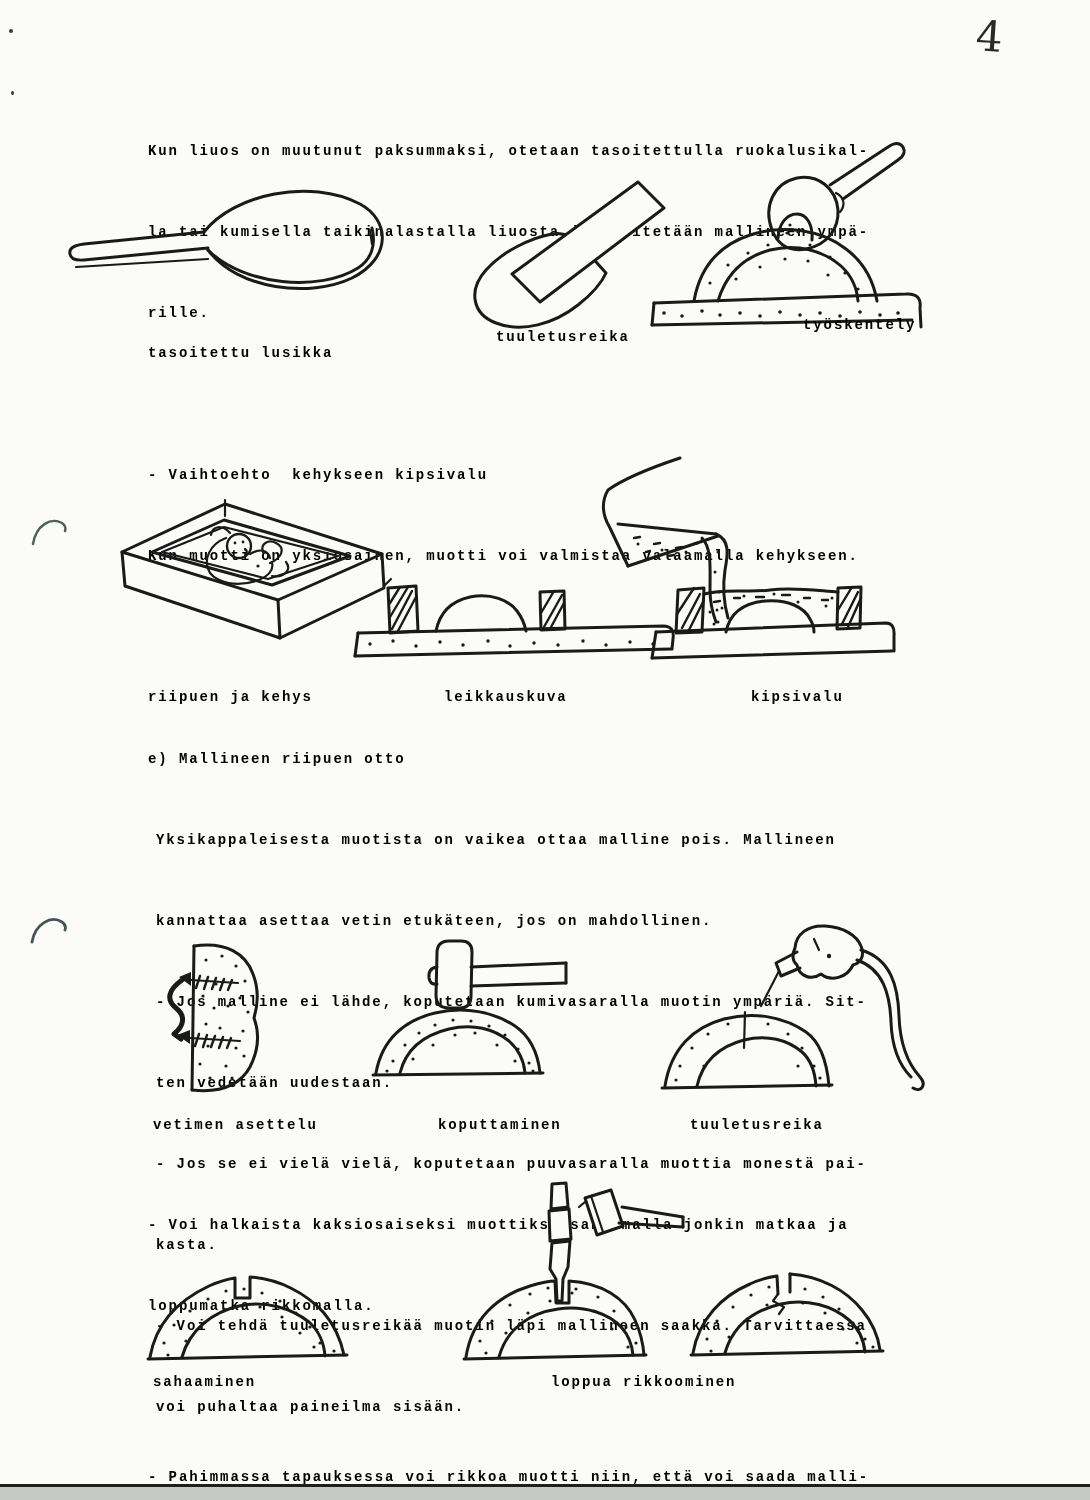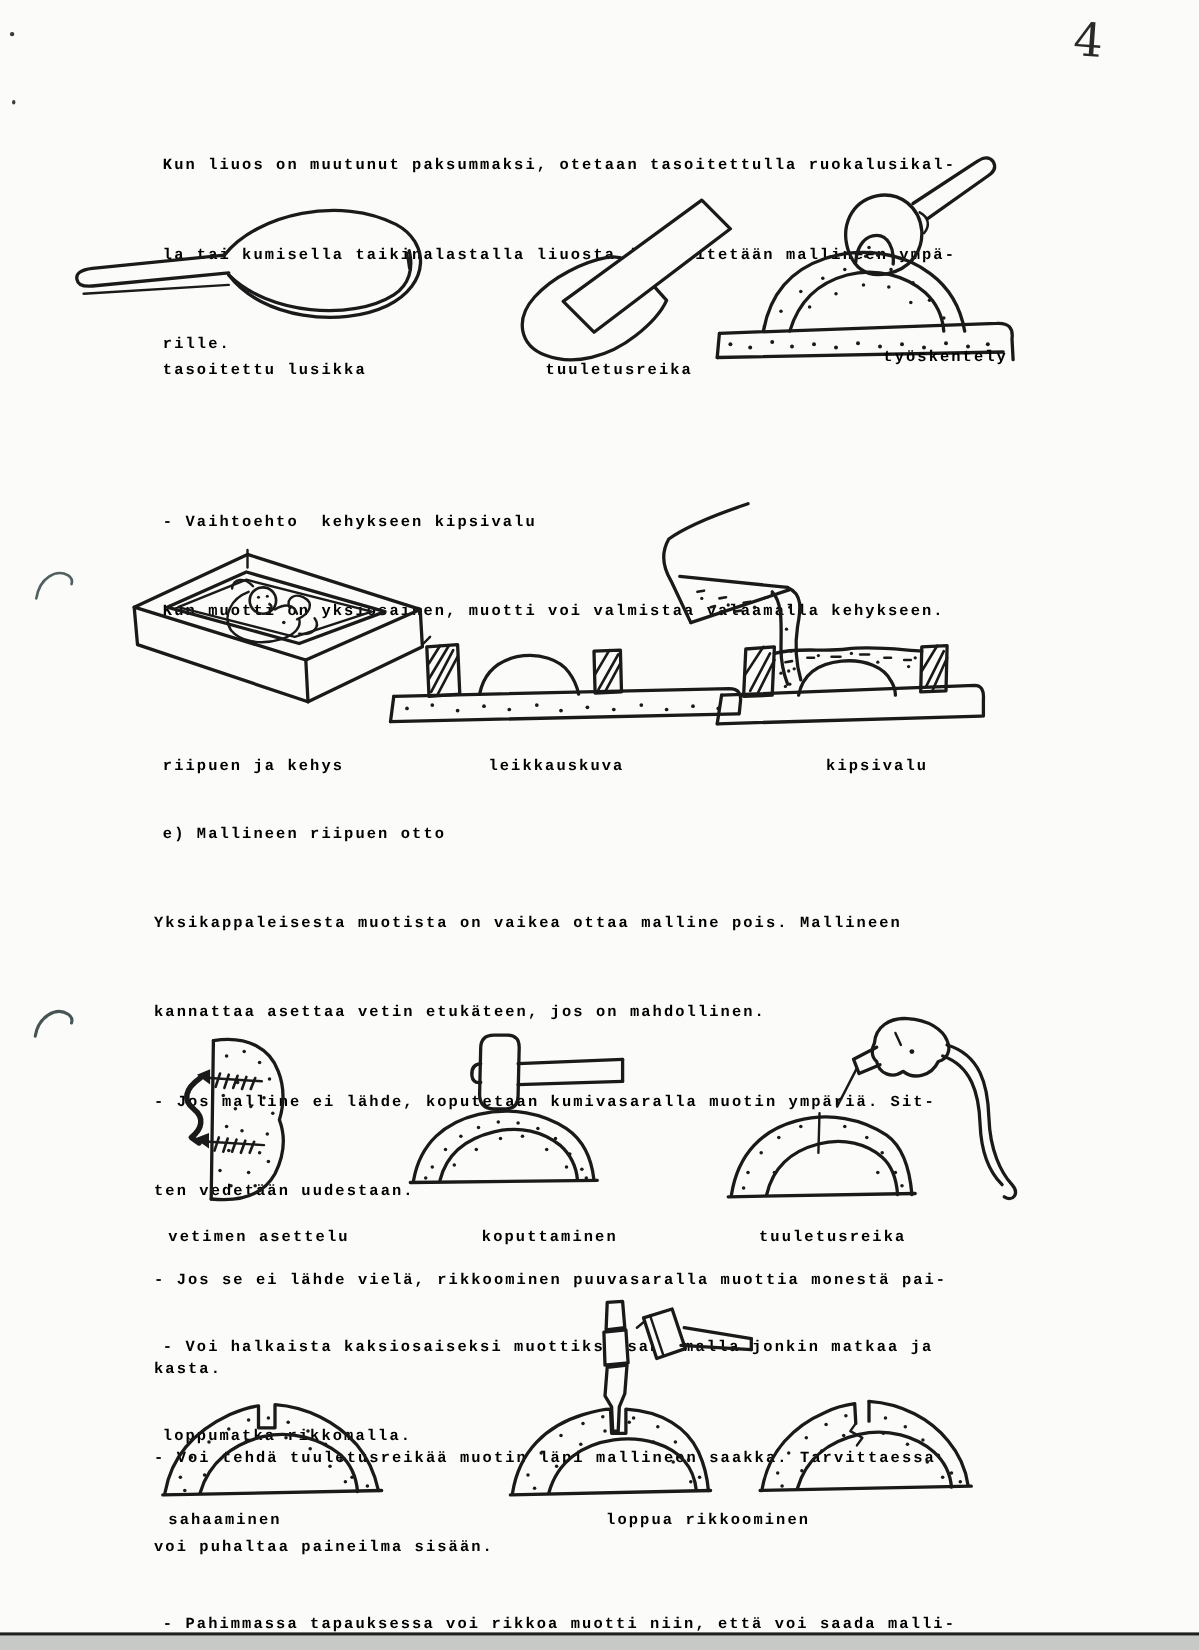--- a/index.html
+++ b/index.html
@@ -103,21 +103,21 @@
       <circle cx="96" cy="146" r="1.6"></circle>
       <circle cx="120" cy="134" r="1.6"></circle>
       <circle cx="145" cy="126" r="1.6"></circle>
       <circle cx="168" cy="128" r="1.6"></circle>
       <circle cx="188" cy="142" r="1.6"></circle>
       <circle cx="150" cy="92" r="1.6"></circle>
       <circle cx="158" cy="99" r="1.6"></circle>
       <circle cx="147" cy="100" r="1.6"></circle>
   </svg>
 
-  <span class="tw" style="left:120px; top:324px;">tasoitettu lusikka</span>
+  <span class="tw" style="left:120px; top:340px;">tasoitettu lusikka</span>
   <span class="tw" style="left:468px; top:324px;">tuuletusreika</span>
   <span class="tw" style="left:775px; top:312px;">työskentely</span>
 
 
   <div class="tw" style="left:120px; top:408px;">
     <div>- Vaihtoehto  kehykseen kipsivalu</div>
     <div>Kun muotti on yksiosainen, muotti voi valmistaa valaamalla kehykseen.</div>
   </div>
 
   <svg class="fig" style="left:112px; top:486px;" width="285" height="205" viewBox="0 0 285 205">
@@ -217,26 +217,26 @@
       <circle cx="234" cy="146" r="1.5"></circle>
       <circle cx="124" cy="156" r="1.5"></circle>
       <circle cx="116" cy="172" r="1.5"></circle>
   </svg>
 
   <span class="tw" style="left:120px; top:684px;">riipuen ja kehys</span>
   <span class="tw" style="left:416px; top:684px;text-align:right;">leikkauskuva</span>
   <span class="tw" style="left:723px; top:684px;">kipsivalu</span>
 
   <div class="tw" style="left:120px; top:746px;">e) Mallineen riipuen otto</div>
-  <div class="tw" style="left:112px; top:773px;">
+  <div class="tw" style="left:128px; top:773px;">
     <div>Yksikappaleisesta muotista on vaikea ottaa malline pois. Mallineen</div>
     <div>kannattaa asettaa vetin etukäteen, jos on mahdollinen.</div>
     <div>- Jos malline ei lähde, koputetaan kumivasaralla muotin ympäriä. Sit-</div>
     <div>ten vedetään uudestaan.</div>
-    <div>- Jos se ei lähde vielä, rikkoominen puuvasaralla muottia monestä pai-</div>
+    <div>- Jos se ei vielä vielä, koputetaan puuvasaralla muottia monestä pai-</div>
     <div>kasta.</div>
     <div>- Voi tehdä tuuletusreikää muotin läpi mallineen saakka. Tarvittaessa</div>
     <div>voi puhaltaa paineilma sisään.</div>
   </div>
 
   <svg class="fig" style="left:148px; top:936px;" width="145" height="170" viewBox="0 0 145 170">
     <path d="M46,10 L44,154"></path>
     <path d="M46,10 C78,5 98,18 105,38 C112,56 109,72 106,82 C112,98 110,115 102,131 C92,149 72,157 44,154"></path>
     <circle cx="58" cy="24" r="1.6"></circle>
       <circle cx="74" cy="20" r="1.6"></circle>

